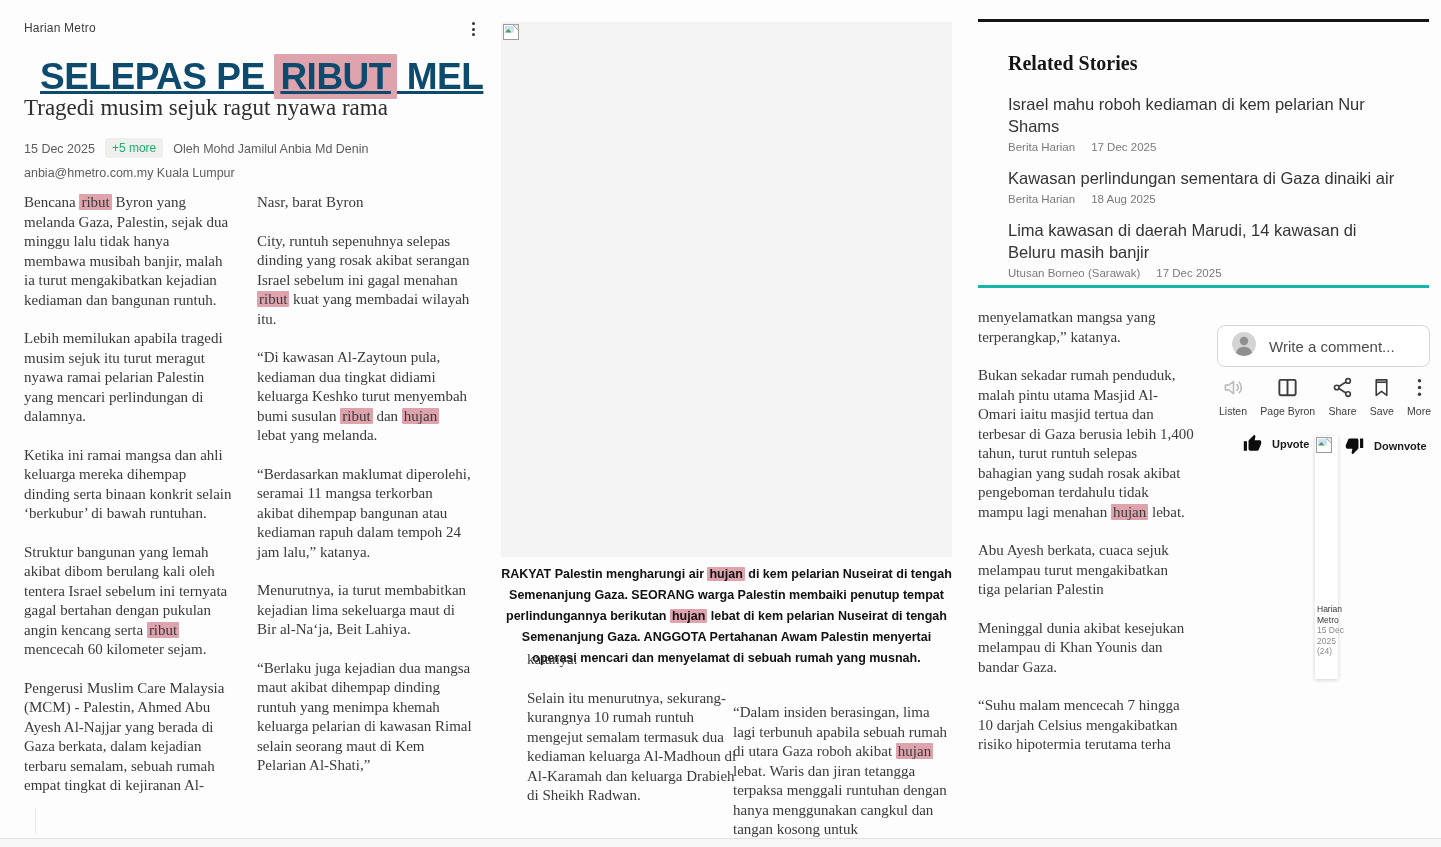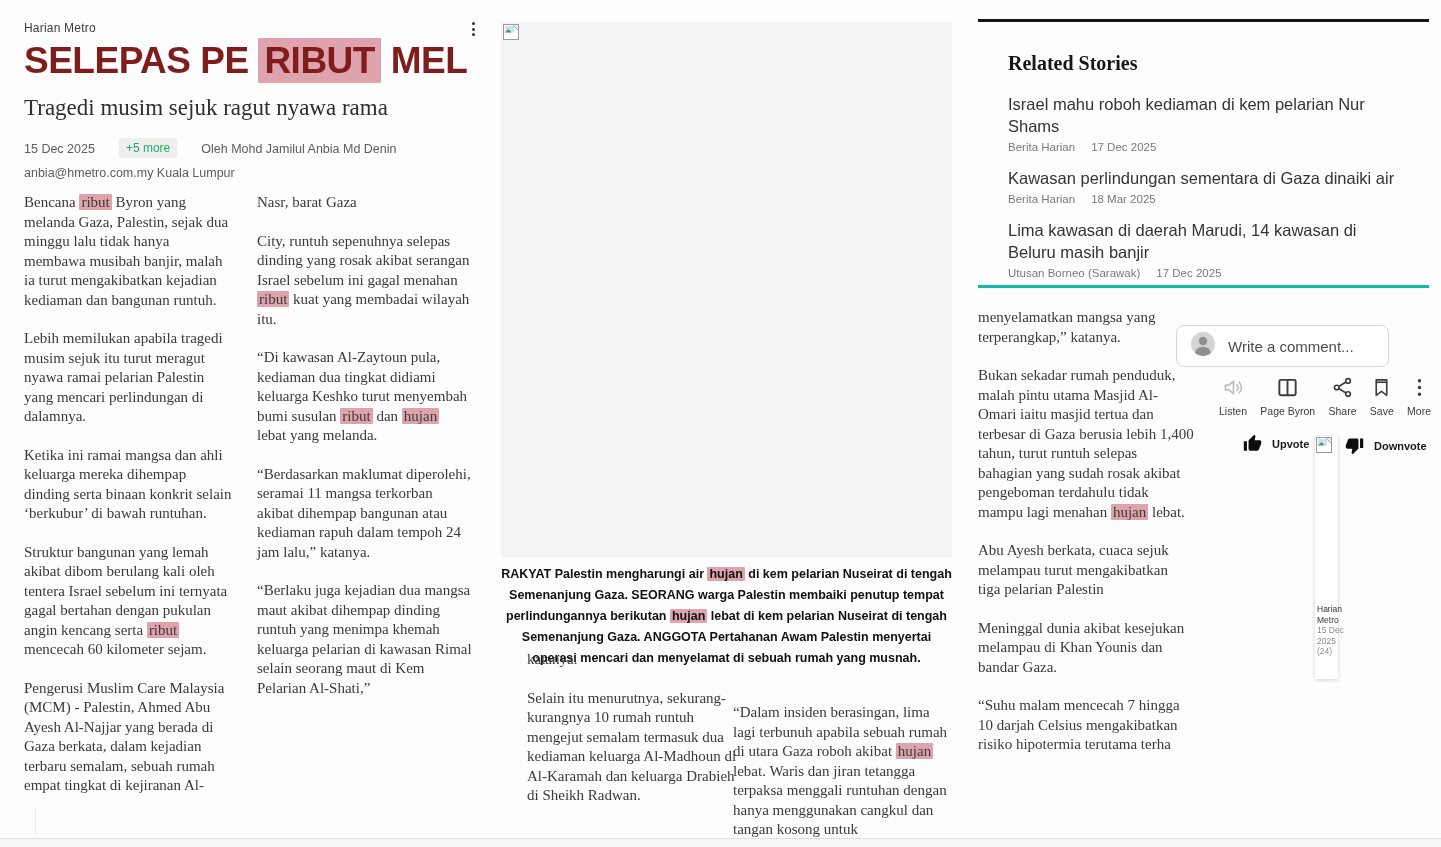--- a/index.html
+++ b/index.html
@@ -5,25 +5,25 @@
   html,body{margin:0;padding:0;}
   body{width:1441px;height:847px;background:#fdfdfd;font-family:"Liberation Sans",sans-serif;overflow:hidden;}
   .canvas{position:relative;width:1441px;height:847px;background:#fdfdfd;}
   .abs{position:absolute;}
   mark{background:#dfa3ad;color:inherit;padding:0 2px;border-radius:1px;}
 
   
   .source-label{left:24px;top:21px;font-size:12px;color:#3c3c3c;letter-spacing:.2px;}
   .kebab-btn{left:463px;top:18px;width:20px;height:22px;background:none;border:none;cursor:pointer;display:flex;flex-direction:column;align-items:center;justify-content:center;gap:2.5px;padding:0;}
   .kebab-btn i{width:3px;height:3px;border-radius:50%;background:#333;display:block;}
-  .headline{left:24px;top:38px;width:460px;margin:0;font-size:37px;line-height:46px;font-weight:700;color:#7f1d1d;letter-spacing:-.5px;}
+  .headline{left:24px;top:38px;width:460px;margin:16px;font-size:37px;line-height:46px;font-weight:700;color:#0c4a6e;letter-spacing:-.5px;text-decoration:underline;}
   .headline mark{padding:2px 6px;}
   .subtitle{left:24px;top:94px;width:450px;margin:0;font-family:"Liberation Serif","DejaVu Serif",serif;font-size:23px;line-height:28px;font-weight:400;color:#2e2e2e;}
   .meta{left:24px;top:137px;width:450px;font-size:12.5px;line-height:24px;color:#5d5d5d;}
-  .badge{display:inline-block;background:#efefed;color:#1fae70;font-size:12px;line-height:14px;padding:3px 7px;border-radius:3px;margin:0 24px;vertical-align:1px;}
+  .badge{display:inline-block;background:#efefed;color:#1fae70;font-size:12px;line-height:14px;padding:3px 7px;border-radius:3px;margin:0 10px;vertical-align:1px;}
 
   
   .article-col{font-family:"Liberation Serif","DejaVu Serif",serif;font-size:15px;line-height:19.5px;color:#3a3a3a;}
   .article-col p{margin:0 0 19px 0;}
   #col1{left:24px;top:193px;width:210px;}
   #col2{left:257px;top:193px;width:215px;}
   #col3{left:527px;top:650px;width:213px;}
   #col4{left:733px;top:683px;width:216px;margin-top:20px;}
   #col5{left:978px;top:308px;width:216px;}
 
@@ -35,21 +35,21 @@
 
   
   .related{left:978px;top:19px;width:451px;height:269px;border-top:3px solid #161616;border-bottom:3px solid #14b8a6;box-sizing:border-box;padding:30px 30px 0 30px;}
   .related-title{margin:0 0 18px 0;font-family:"Liberation Serif","DejaVu Serif",serif;font-size:20px;font-weight:700;color:#161616;}
   .rel-item{margin-bottom:14px;cursor:pointer;}
   .rel-item-title{font-size:16.5px;line-height:22px;color:#343434;}
   .rel-item-src{margin-top:4px;font-size:11.5px;color:#7a7a7a;}
   .rel-item-src .rel-date{margin-left:16px;}
 
   
-  .comment-box{left:1176px;top:325px;width:213px;height:42px;background:#fff;border:1px solid #d6d6d6;border-radius:8px;box-sizing:border-box;display:flex;align-items:center;padding:0 10px 0 13px;gap:10px;}
+  .comment-box{left:1217px;top:325px;width:213px;height:42px;background:#fff;border:1px solid #d6d6d6;border-radius:8px;box-sizing:border-box;display:flex;align-items:center;padding:0 10px 0 13px;gap:10px;}
   .comment-box input{border:none;outline:none;background:transparent;flex:1;font-family:"Liberation Sans",sans-serif;font-size:15px;color:#4c4c4c;min-width:0;}
   .comment-box input::placeholder{color:#4c4c4c;opacity:1;}
 
   
   .actions{left:1219px;top:376px;width:212px;display:flex;justify-content:space-between;}
   .action{display:flex;flex-direction:column;align-items:center;background:none;border:none;padding:0;cursor:pointer;gap:3px;}
   .action .alabel{font-size:10.5px;color:#3c3c3c;font-family:"Liberation Sans",sans-serif;}
 
   
   .vote-ico{width:19px;height:19px;}
@@ -85,24 +85,25 @@
   <div class="abs meta"><span>15 Dec 2025</span><span class="badge">+5 more</span><span>Oleh Mohd Jamilul Anbia Md Denin anbia@hmetro.com.my Kuala Lumpur</span></div>
 
   <div id="col1" class="abs article-col">
       <p>Bencana <mark>ribut</mark> Byron yang melanda Gaza, Palestin, sejak dua minggu lalu tidak hanya membawa musibah banjir, malah ia turut mengakibatkan kejadian kediaman dan bangunan runtuh.</p>
       <p>Lebih memilukan apabila tragedi musim sejuk itu turut meragut nyawa ramai pelarian Palestin yang mencari perlindungan di dalamnya.</p>
       <p>Ketika ini ramai mangsa dan ahli keluarga mereka dihempap dinding serta binaan konkrit selain ‘berkubur’ di bawah runtuhan.</p>
       <p>Struktur bangunan yang lemah akibat dibom berulang kali oleh tentera Israel sebelum ini ternyata gagal bertahan dengan pukulan angin kencang serta <mark>ribut</mark> mencecah 60 kilometer sejam.</p>
       <p>Pengerusi Muslim Care Malaysia (MCM) - Palestin, Ahmed Abu Ayesh Al-Najjar yang berada di Gaza berkata, dalam kejadian terbaru semalam, sebuah rumah empat tingkat di kejiranan Al-</p>
     </div>
   <div id="col2" class="abs article-col">
-      <p>Nasr, barat Gaza</p>
+      <p>Nasr, barat Byron</p>
       <p>City, runtuh sepenuhnya selepas dinding yang rosak akibat serangan Israel sebelum ini gagal menahan <mark>ribut</mark> kuat yang membadai wilayah itu.</p>
       <p>“Di kawasan Al-Zaytoun pula, kediaman dua tingkat didiami keluarga Keshko turut menyembah bumi susulan <mark>ribut</mark> dan <mark>hujan</mark> lebat yang melanda.</p>
       <p>“Berdasarkan maklumat diperolehi, seramai 11 mangsa terkorban akibat dihempap bangunan atau kediaman rapuh dalam tempoh 24 jam lalu,” katanya.</p>
+      <p>Menurutnya, ia turut membabitkan kejadian lima sekeluarga maut di Bir al-Na‘ja, Beit Lahiya.</p>
       <p>“Berlaku juga kejadian dua mangsa maut akibat dihempap dinding runtuh yang menimpa khemah keluarga pelarian di kawasan Rimal selain seorang maut di Kem Pelarian Al-Shati,”</p>
     </div>
 
   <div class="abs image-area">
     <span class="broken-ico">
       <svg width="16" height="16" viewBox="0 0 16 16">
           <rect x="0.5" y="0.5" width="15" height="15" fill="#ffffff" stroke="#9a9a9a" stroke-width="1"></rect>
           <rect x="2" y="2" width="9" height="6.5" fill="#cfe0f2"></rect>
           <path d="M2 8.5 L5.5 5 L8.5 8.5 Z" fill="#4a9e53"></path>
           <path d="M9.5 0.5 L15.5 6.5 L15.5 0.5 Z" fill="#e8e8e8" stroke="#9a9a9a" stroke-width="0.8"></path>
@@ -126,21 +127,21 @@
     </div>
 
   <div class="abs related">
     <h3 class="related-title">Related Stories</h3>
     <div class="rel-item">
       <div class="rel-item-title">Israel mahu roboh kediaman di kem pelarian Nur Shams</div>
       <div class="rel-item-src"><span>Berita Harian</span><span class="rel-date">17 Dec 2025</span></div>
     </div>
     <div class="rel-item">
       <div class="rel-item-title">Kawasan perlindungan sementara di Gaza dinaiki air</div>
-      <div class="rel-item-src"><span>Berita Harian</span><span class="rel-date">18 Mar 2025</span></div>
+      <div class="rel-item-src"><span>Berita Harian</span><span class="rel-date">18 Aug 2025</span></div>
     </div>
     <div class="rel-item">
       <div class="rel-item-title">Lima kawasan di daerah Marudi, 14 kawasan di Beluru masih banjir</div>
       <div class="rel-item-src"><span>Utusan Borneo (Sarawak)</span><span class="rel-date">17 Dec 2025</span></div>
     </div>
   </div>
 
   <div class="abs comment-box">
     <span>
       <svg width="26" height="26" viewBox="0 0 24 24">

